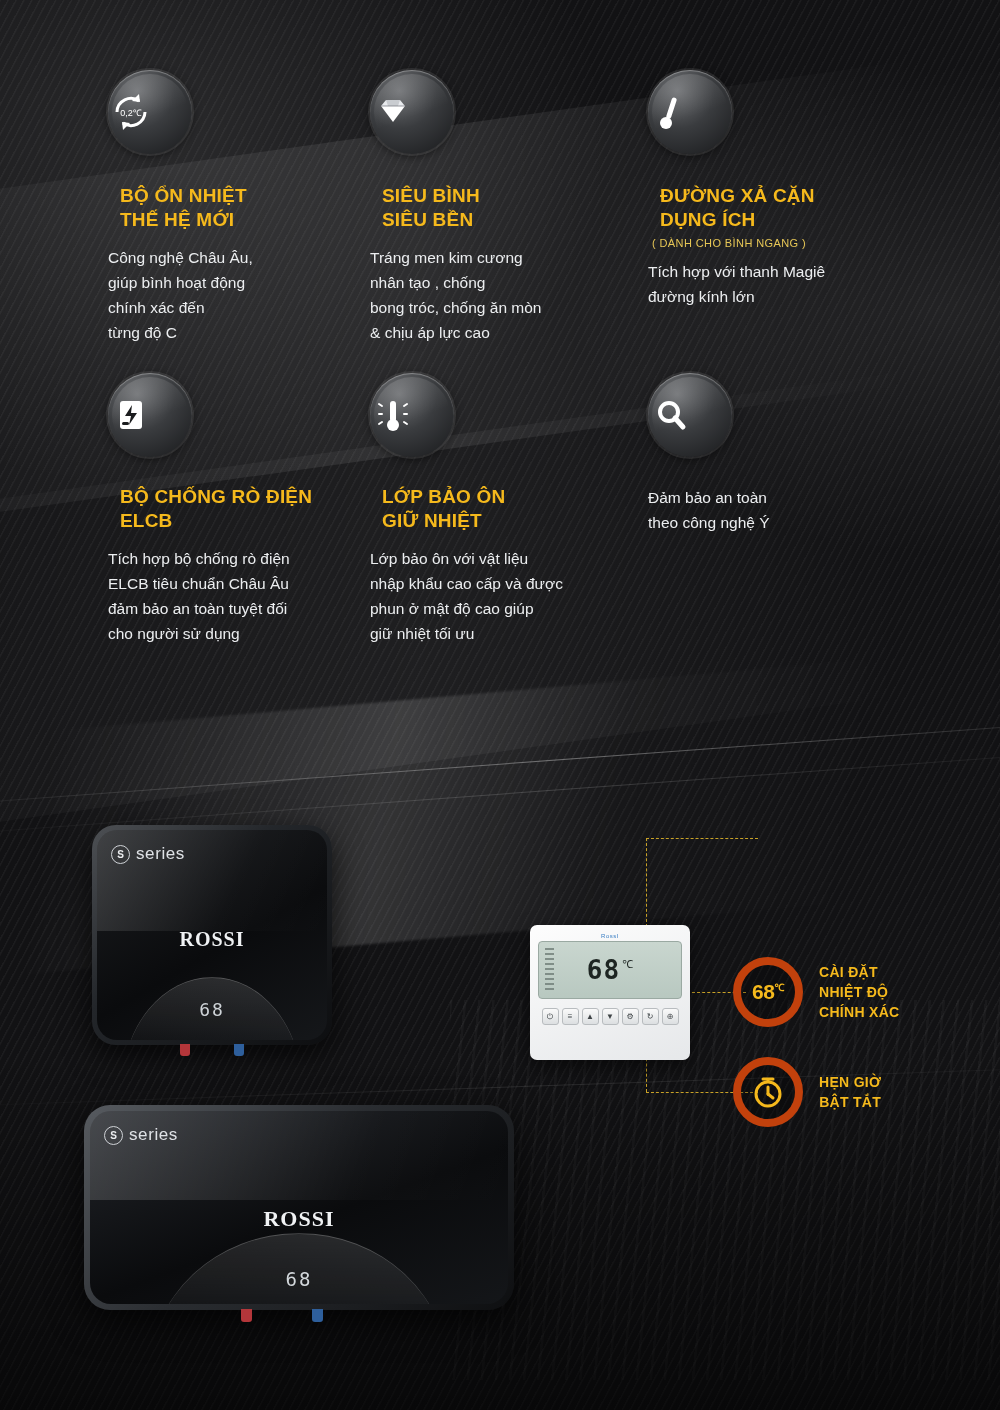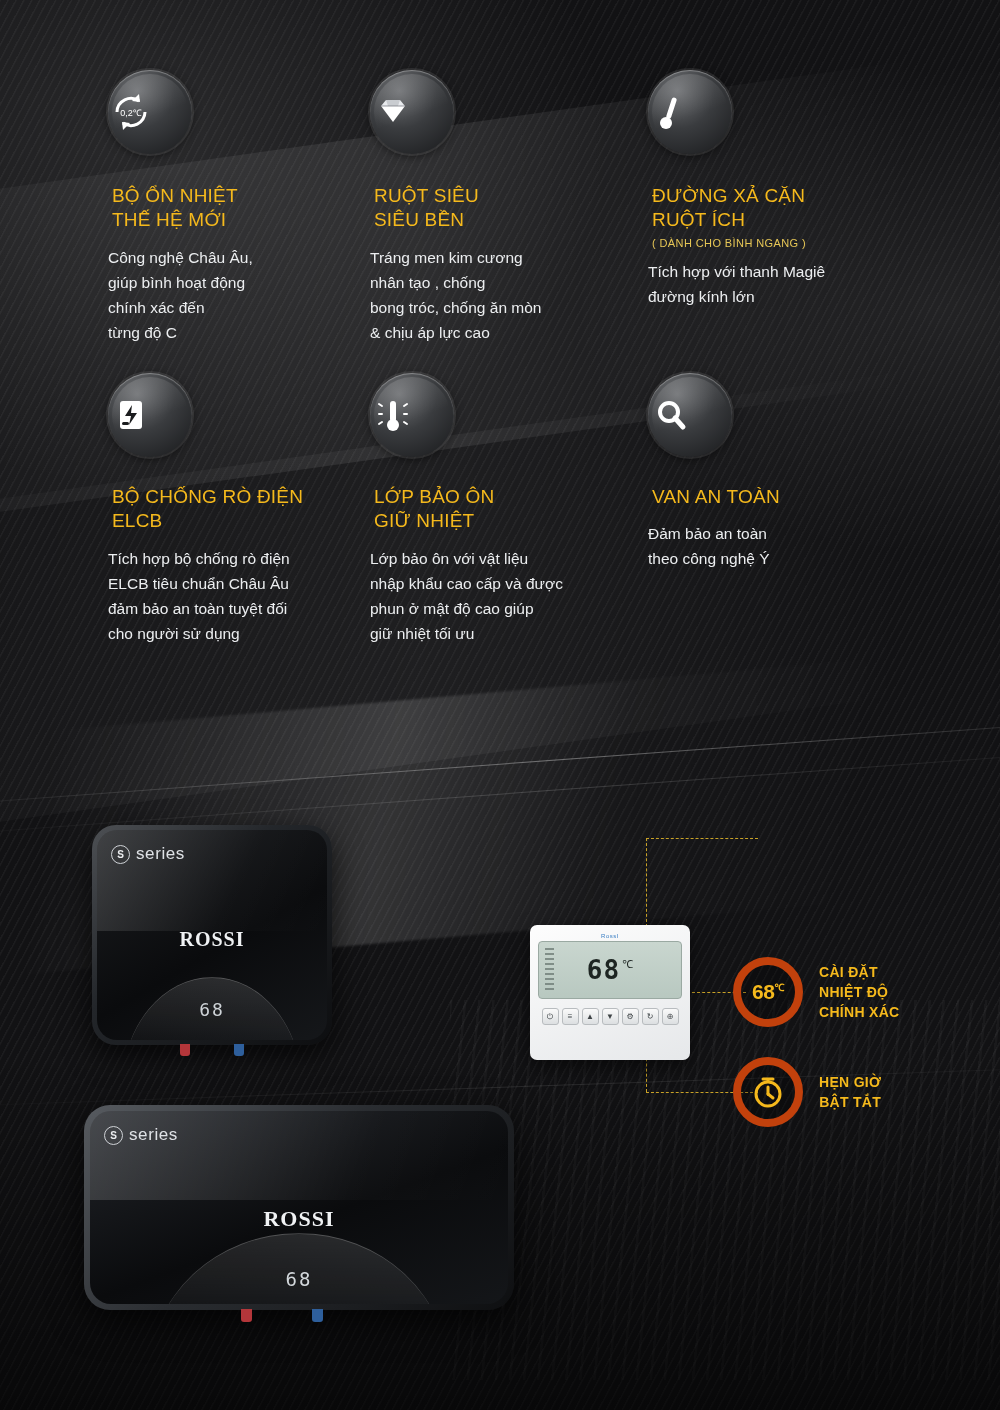--- a/index.html
+++ b/index.html
@@ -77,22 +77,22 @@
     margin-bottom:30px;
     position:relative;
   }
   .icon-circle::after{
     content:"";position:absolute;inset:4px;border-radius:50%;
     background:linear-gradient(160deg, rgba(255,255,255,.16), rgba(255,255,255,0) 55%);
     pointer-events:none;
   }
   .icon-circle svg{position:relative;z-index:2;}
   .feat-title{
-    color:#f5b91c;font-weight:normal;font-size:19px;line-height:1.28;
-    letter-spacing:.2px;margin:0 0 12px 4px;white-space:pre-line;
+    color:#f5b91c;font-weight:bold;font-size:19px;line-height:1.28;
+    letter-spacing:.2px;margin:0 0 12px 12px;white-space:pre-line;
   }
   .feat-sub{
     color:#e7c756;font-size:11px;letter-spacing:.4px;margin:-8px 0 10px 4px;
   }
   .feat-body{
     color:#eceef0;font-size:15.5px;line-height:1.62;white-space:pre-line;font-weight:400;
   }
   .row2 .icon-circle{margin-bottom:28px;}
 
   
@@ -271,37 +271,37 @@
 
   <div class="feat">
     <div class="icon-circle">
       <svg width="46" height="46" viewBox="0 0 46 46">
         <path d="M11 17h24l-12 16z" fill="#fff"></path>
         <path d="M11 17l5-6h14l5 6z" fill="#e9ebee"></path>
         <path d="M16 11l2 6h10l2-6z" fill="#c9ccd0"></path>
         <path d="M11 17h24" stroke="#7b7f85" stroke-width=".8"></path>
       </svg>
     </div>
-    <div class="feat-title">RUỘT SIÊU
+    <div class="feat-title">SIÊU BÌNH
 SIÊU BỀN</div>
     <div class="feat-body">Tráng men kim cương
 nhân tạo , chống
 bong tróc, chống ăn mòn
 &amp; chịu áp lực cao</div>
   </div>
 
   <div class="feat">
     <div class="icon-circle">
       <svg width="46" height="46" viewBox="0 0 46 46">
         <rect x="21" y="8" width="5" height="22" rx="2.5" fill="#fff" transform="rotate(18 23 19)"></rect>
         <circle cx="18" cy="34" r="6" fill="#fff"></circle>
       </svg>
     </div>
     <div class="feat-title">ĐƯỜNG XẢ CẶN
-RUỘT ÍCH</div>
+DỤNG ÍCH</div>
     <div class="feat-sub">( DÀNH CHO BÌNH NGANG )</div>
     <div class="feat-body">Tích hợp với thanh Magiê
 đường kính lớn</div>
   </div>
 
   <div class="feat row2">
     <div class="icon-circle">
       <svg width="46" height="46" viewBox="0 0 46 46">
         <rect x="12" y="9" width="22" height="28" rx="3" fill="#fff"></rect>
         <path d="M24 13l-7 11h6l-2 9 8-12h-6z" fill="#1b1c1e"></path>
@@ -334,21 +334,20 @@
 giữ nhiệt tối ưu</div>
   </div>
 
   <div class="feat row2">
     <div class="icon-circle">
       <svg width="46" height="46" viewBox="0 0 46 46">
         <circle cx="21" cy="20" r="9" fill="none" stroke="#fff" stroke-width="4"></circle>
         <path d="M27 26l8 9" stroke="#fff" stroke-width="5" stroke-linecap="round"></path>
       </svg>
     </div>
-    <div class="feat-title">VAN AN TOÀN</div>
     <div class="feat-body">Đảm bảo an toàn
 theo công nghệ Ý</div>
   </div>
 </div>
 
 <div class="showcase">
 
   <div class="dash h" style="left:646px;top:68px;width:112px;"></div>
   <div class="dash v" style="left:646px;top:68px;height:175px;"></div>
   <div class="dash h" style="left:646px;top:222px;width:100px;"></div>

